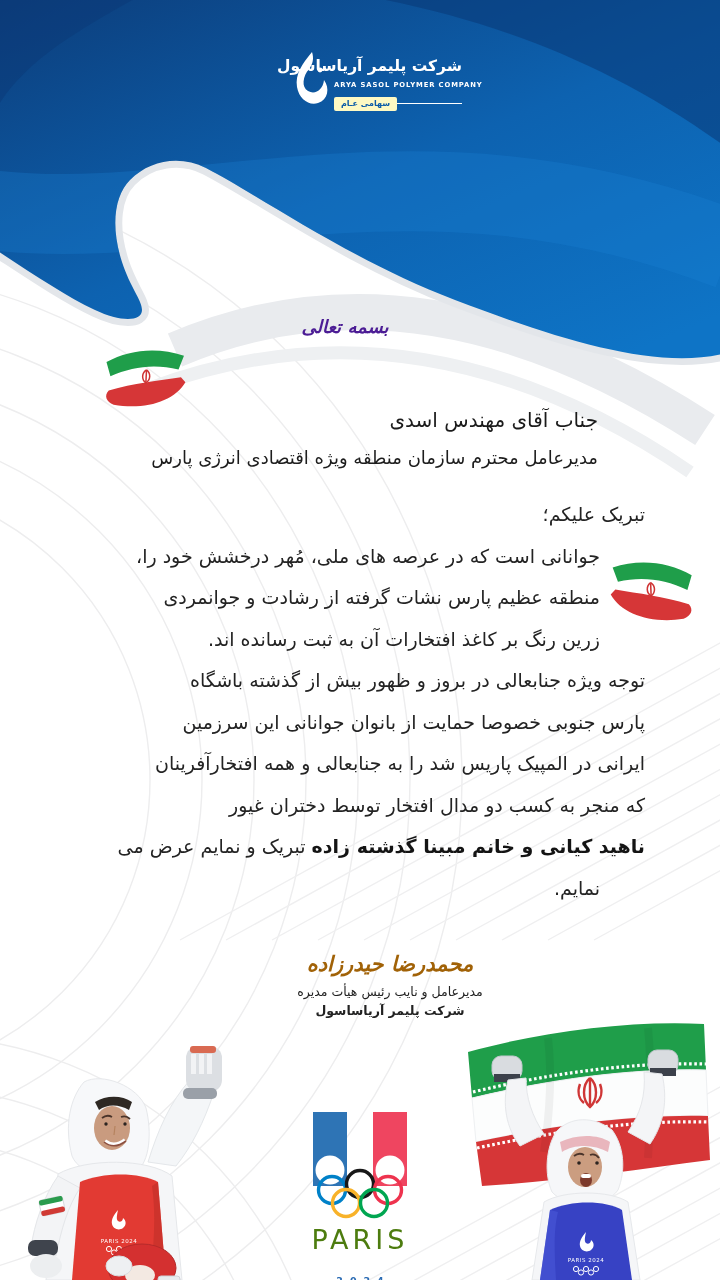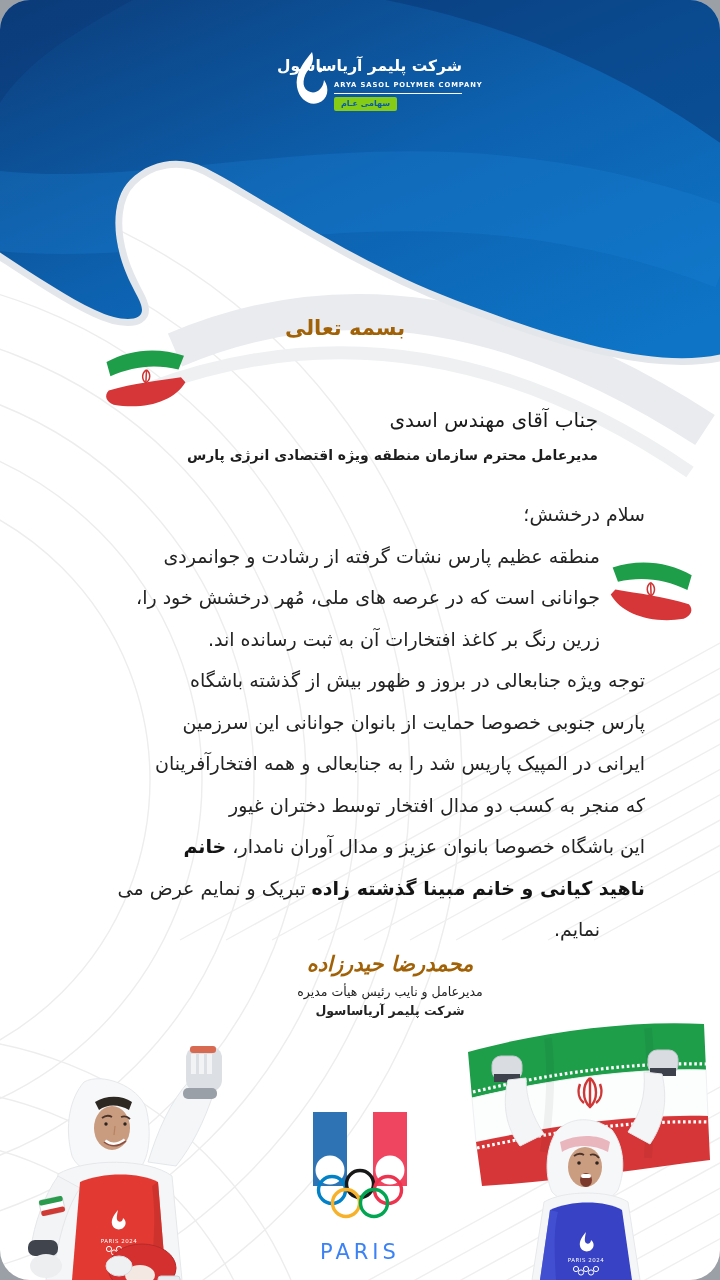--- a/index.html
+++ b/index.html
@@ -1,71 +1,71 @@
 <!DOCTYPE html>
 <html lang="fa"><head>
 <meta charset="utf-8">
 <style>
   html,body{margin:0;padding:0;background:#9aa0a6;}
   .page{
     position:relative;width:720px;height:1280px;margin:0 auto;
     background:#ffffff;overflow:hidden;
-    font-family:"DejaVu Sans",sans-serif;color:#212121;border-radius:30px;
+    font-family:"DejaVu Sans",sans-serif;color:#212121;
   }
   .abs{position:absolute;}
   svg{display:block;}
   
   .logo-fa{
     left:334px;top:55px;width:128px;height:22px;
     color:#ffffff;font-size:15.5px;font-weight:700;
     direction:rtl;text-align:right;line-height:22px;white-space:nowrap;
   }
   .logo-en{
     left:334px;top:80px;width:128px;
     color:#ffffff;font-size:6.8px;font-weight:700;letter-spacing:0.9px;
     text-align:left;line-height:10px;white-space:nowrap;
-    border-bottom:1.5px solid #ffffff;padding-bottom:3px;
+    border-bottom:1.5px solid #ffffff;padding-bottom:13px;
   }
   .logo-badge{
     left:334px;top:97px;
-    background:#84cc16;color:#0d5ca8;font-size:8px;font-weight:700;
+    background:#fef9c3;color:#0d5ca8;font-size:8px;font-weight:700;
     direction:rtl;padding:2px 7px;border-radius:2px;line-height:10px;
   }
   
   .bismillah{
     left:0;top:316px;width:690px;text-align:center;
-    font-size:21px;font-weight:700;color:#a16207;direction:rtl;
+    font-size:18px;font-weight:700;color:#4c1d95;direction:rtl;font-style:italic;
   }
   .recipient-name{
     left:58px;top:408px;width:540px;text-align:right;direction:rtl;
     font-size:20px;font-weight:400;color:#1b1b1b;
   }
   .recipient-title{
     left:58px;top:447px;width:540px;direction:rtl;
-    font-size:14px;font-weight:700;color:#1d1d1d;
+    font-size:18px;font-weight:400;color:#1d1d1d;
   }
   .letter-body{
     left:60px;top:494px;width:585px;direction:rtl;
   }
   .bline{
     text-align:right;font-size:19px;line-height:41.5px;height:41.5px;
     color:#232323;white-space:nowrap;
   }
   .bline.short{padding-left:0;padding-right:45px;}
   .bline b{font-weight:700;color:#141414;}
   
   .sig{left:180px;top:950px;width:420px;text-align:center;direction:rtl;}
   .sig-name{font-size:21px;font-weight:700;color:#a16207;line-height:28px;font-style:italic;}
   .sig-title{font-size:12.5px;font-weight:400;color:#222;line-height:17px;margin-top:5px;}
   .sig-company{font-size:12.5px;font-weight:700;color:#222;line-height:17px;margin-top:2px;}
   
   .paris-block{left:297px;top:1112px;width:126px;text-align:center;}
   .paris-word{
-    font-size:21px;color:#3b82f6;letter-spacing:4px;line-height:30px;
-    margin-top:17px;font-weight:400;
+    font-size:27px;color:#4d7c0f;letter-spacing:4px;line-height:30px;
+    margin-top:5px;font-weight:400;
   }
   .paris-year{
     font-size:9.5px;color:#2c6cb4;letter-spacing:7px;padding-left:7px;
     line-height:12px;margin-top:20px;font-weight:700;
   }
 </style>
 </head>
 <body>
 
 <div class="page">
@@ -176,31 +176,28 @@
       <path d="M8,18 C32,3 62,-1 90,7 L85,22 C60,17 36,21 13,33 Z" fill="#1f9e4a"></path>
       <path d="M12,48 C38,39 64,35 88,30 L93,35 C82,56 52,67 18,63 C10,60 7,54 12,48 Z" fill="#d63637"></path>
       <g stroke="#cf3434" stroke-width="1.6" fill="none">
         <path d="M51,24 c-5,3.5 -5,10.5 0,14 c5,-3.5 5,-10.5 0,-14"></path>
         <path d="M51,25 v12"></path>
       </g>
     </svg>
   </div>
 
   <div class="abs letter-body">
-    <div class="bline">سلام درخشش؛</div>
+    <div class="bline">تبریک علیکم؛</div>
+    <div class="bline short">جوانانی است که در عرصه های ملی، مُهر درخشش خود را،</div>
     <div class="bline short">منطقه عظیم پارس نشات گرفته از رشادت و جوانمردی</div>
-    <div class="bline short">جوانانی است که در عرصه های ملی، مُهر درخشش خود را،</div>
     <div class="bline short">زرین رنگ بر کاغذ افتخارات آن به ثبت رسانده اند.</div>
     <div class="bline">توجه ویژه جنابعالی در بروز و ظهور بیش از گذشته باشگاه</div>
     <div class="bline">پارس جنوبی خصوصا حمایت از بانوان جوانانی این سرزمین</div>
     <div class="bline">ایرانی در المپیک پاریس شد را به جنابعالی و همه افتخارآفرینان</div>
     <div class="bline">که منجر به کسب دو مدال افتخار توسط دختران غیور</div>
-    <div class="bline">
-      <span>این باشگاه خصوصا بانوان عزیز و مدال آوران نامدار، </span><b>خانم</b>
-    </div>
     <div class="bline">
       <b>ناهید کیانی و خانم مبینا گذشته زاده</b><span> تبریک و نمایم عرض می</span>
     </div>
     <div class="bline short">نمایم.</div>
   </div>
 
   <div class="abs sig">
     <div class="sig-name">محمدرضا حیدرزاده</div>
     <div class="sig-title">مدیرعامل و نایب رئیس هیأت مدیره</div>
     <div class="sig-company">شرکت پلیمر آریاساسول</div>

